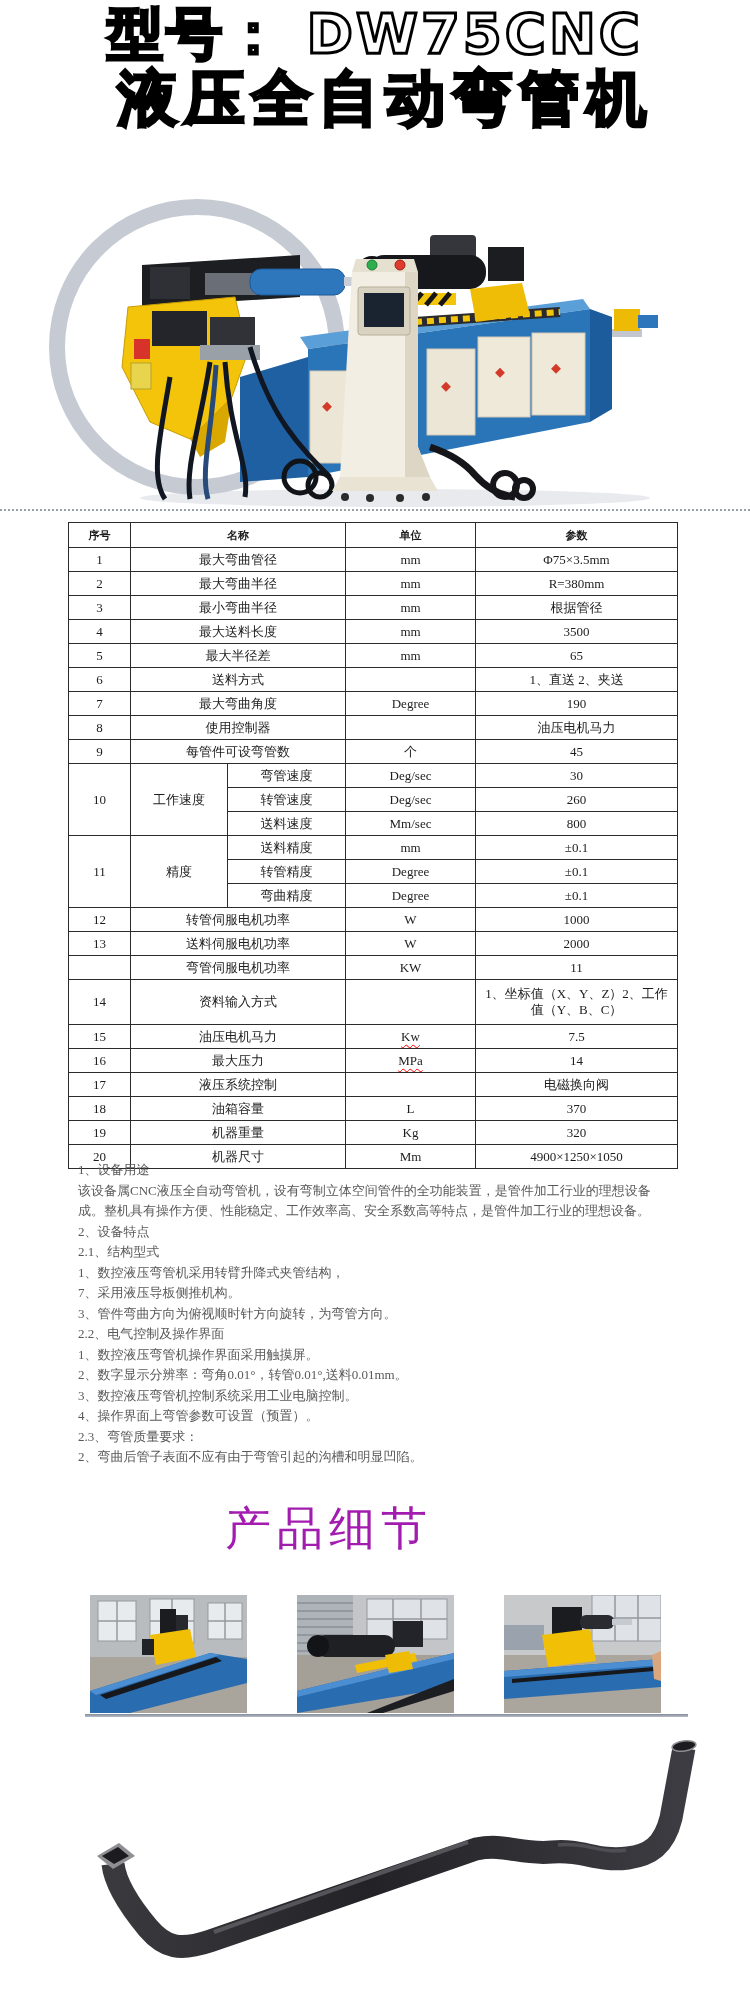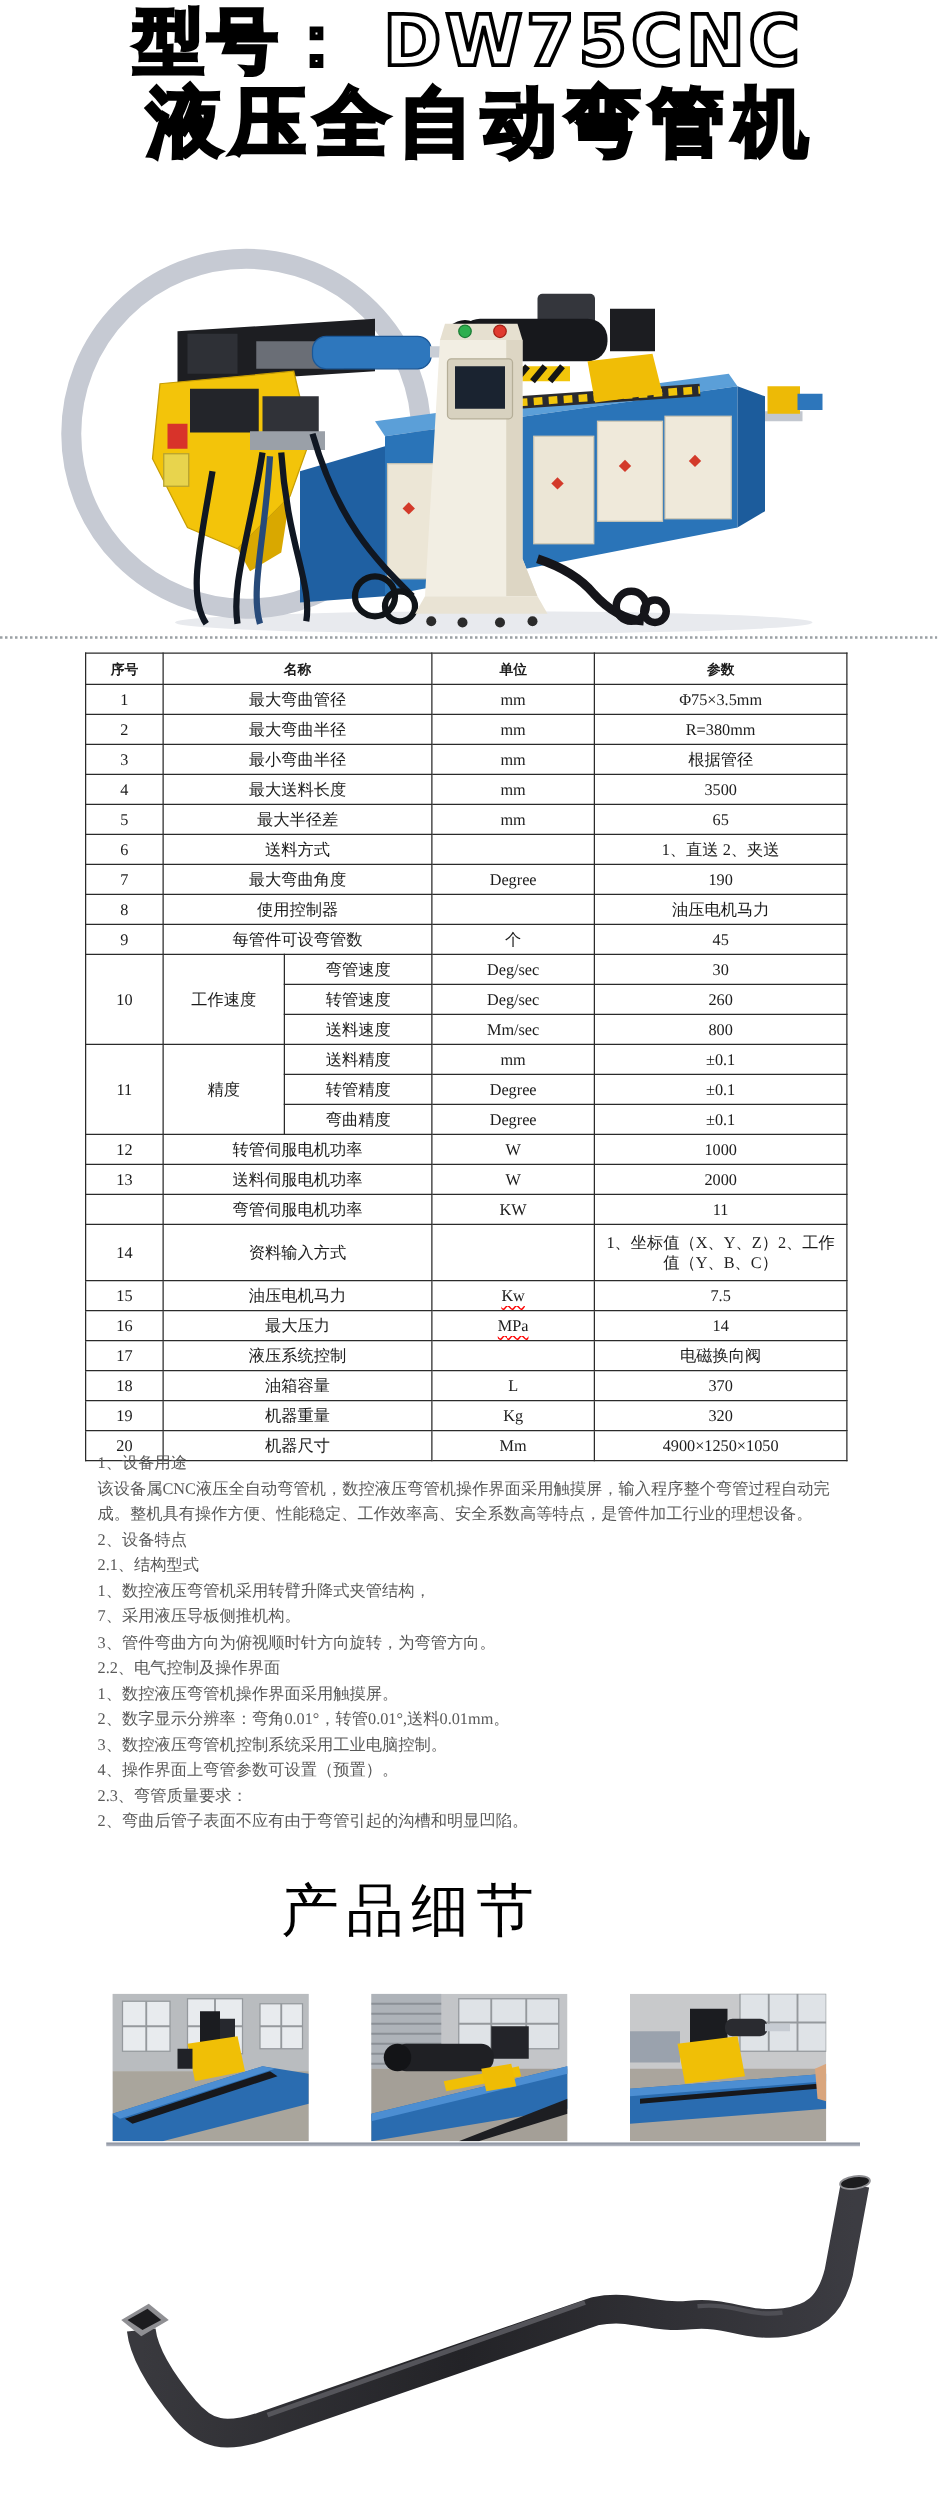--- a/index.html
+++ b/index.html
@@ -31,21 +31,21 @@
   .spec-table tr.tall td{height:44px;}
   .spec-table td.wavy{text-decoration:underline wavy #ff0000 1px;text-underline-offset:3px;}
 
   
   .desc{position:absolute;top:1160px;left:78px;width:660px;
         font-family:"Liberation Serif","DejaVu Serif",serif;color:#595959;font-size:13px;}
   .desc .line{height:20.5px;line-height:20.5px;white-space:nowrap;}
 
   
   .detail-heading{position:absolute;top:1498px;left:0;width:658px;text-align:center;
-        font-size:46px;letter-spacing:6px;color:#000000;font-weight:normal;
+        font-size:46px;letter-spacing:6px;color:#a21caf;font-weight:normal;
         font-family:"Liberation Sans","DejaVu Sans",sans-serif;}
 
   
   .photos{position:absolute;top:1595px;left:0;width:750px;}
   .photos-inner{width:571px;margin:0 auto;display:flex;gap:50px;}
   .photo{width:157px;height:118px;display:block;}
 
   
   .rule-divider{position:absolute;top:1714px;left:85px;width:603px;height:3px;
         background:linear-gradient(#848b99,#b8bcc6);}
@@ -317,21 +317,21 @@
           <td>20</td>
           <td colspan="2">机器尺寸</td>
           <td>Mm</td>
           <td>4900×1250×1050</td>
         </tr>
       </tbody>
   </table>
 
   <div class="desc">
       <div class="line">1、设备用途</div>
-      <div class="line">该设备属CNC液压全自动弯管机，数控液压弯管机操作界面采用触摸屏，输入程序整个弯管过程自动完</div>
+      <div class="line">该设备属CNC液压全自动弯管机，设有弯制立体空间管件的全功能装置，是管件加工行业的理想设备</div>
       <div class="line">成。整机具有操作方便、性能稳定、工作效率高、安全系数高等特点，是管件加工行业的理想设备。</div>
       <div class="line">2、设备特点</div>
       <div class="line">2.1、结构型式</div>
       <div class="line">1、数控液压弯管机采用转臂升降式夹管结构，</div>
       <div class="line">7、采用液压导板侧推机构。</div>
       <div class="line">3、管件弯曲方向为俯视顺时针方向旋转，为弯管方向。</div>
       <div class="line">2.2、电气控制及操作界面</div>
       <div class="line">1、数控液压弯管机操作界面采用触摸屏。</div>
       <div class="line">2、数字显示分辨率：弯角0.01°，转管0.01°,送料0.01mm。</div>
       <div class="line">3、数控液压弯管机控制系统采用工业电脑控制。</div>

